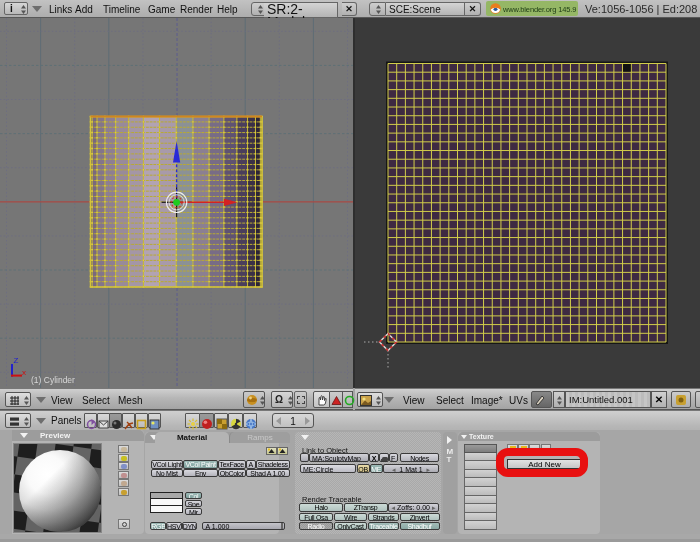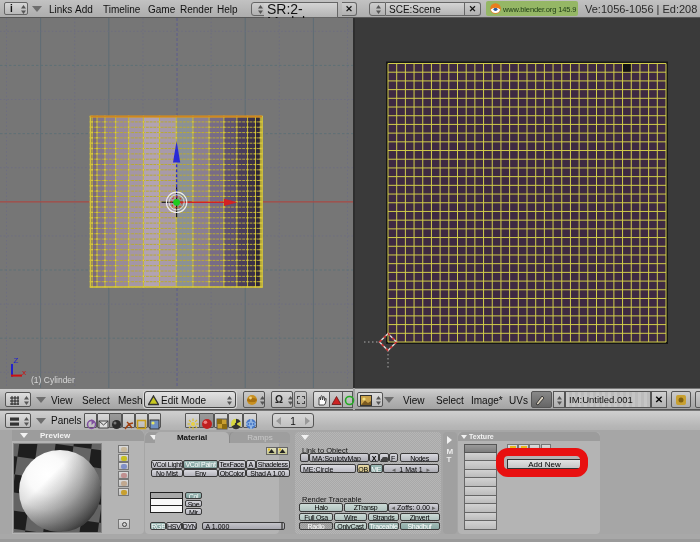--- a/index.html
+++ b/index.html
@@ -274,30 +274,20 @@
         </svg>
         <svg class="abs" style="left:17px;top:2px" width="7" height="11">
           <polygon points="3.5,1 6,4.5 1,4.5" fill="#555"></polygon>
           <polygon points="1,6.5 6,6.5 3.5,10" fill="#555"></polygon>
         </svg>
       </div>
 <div class="dtri" style="left:36px;top:8px"></div>
 <div class="txt" style="left:51px;top:6px">View</div>
 <div class="txt" style="left:82px;top:6px">Select</div>
 <div class="txt" style="left:118px;top:6px">Mesh</div>
-<div class="abs" style="left:144px;top:2px;width:92px;height:17px;border:1px solid #444;border-radius:3px;background:linear-gradient(#e2e2e2,#c0c0c0);box-shadow:0 0 0 1px #d8d8d8">
-        <svg class="abs" style="left:3px;top:3px" width="11" height="11">
-          <polygon points="5.5,1 10.5,9.5 0.5,9.5" fill="#c8c820" stroke="#333" stroke-width="1.4"></polygon>
-        </svg>
-        <div class="abs" style="left:16px;top:2.5px;font-size:10px;color:#111">Edit Mode</div>
-        <svg class="abs" style="left:81px;top:3px" width="7" height="11">
-          <polygon points="3.5,1 6,4.5 1,4.5" fill="#555"></polygon>
-          <polygon points="1,6.5 6,6.5 3.5,10" fill="#555"></polygon>
-        </svg>
-      </div>
 <div class="abs" style="left:243px;top:2px;width:22px;height:17px;border:1px solid #555;border-radius:2px;background:linear-gradient(#cacaca,#ababab)">
         <svg class="abs" style="left:2px;top:2px" width="12" height="12">
           <circle cx="6" cy="6" r="5" fill="#c89020"></circle>
           <ellipse cx="6" cy="6" rx="5" ry="2" fill="#a87010"></ellipse>
           <circle cx="4.5" cy="4" r="1.4" fill="#f0d080"></circle>
         </svg>
         <svg class="abs" style="left:15px;top:3px" width="7" height="11">
           <polygon points="3.5,1 6,4.5 1,4.5" fill="#555"></polygon>
           <polygon points="1,6.5 6,6.5 3.5,10" fill="#555"></polygon>
         </svg>

